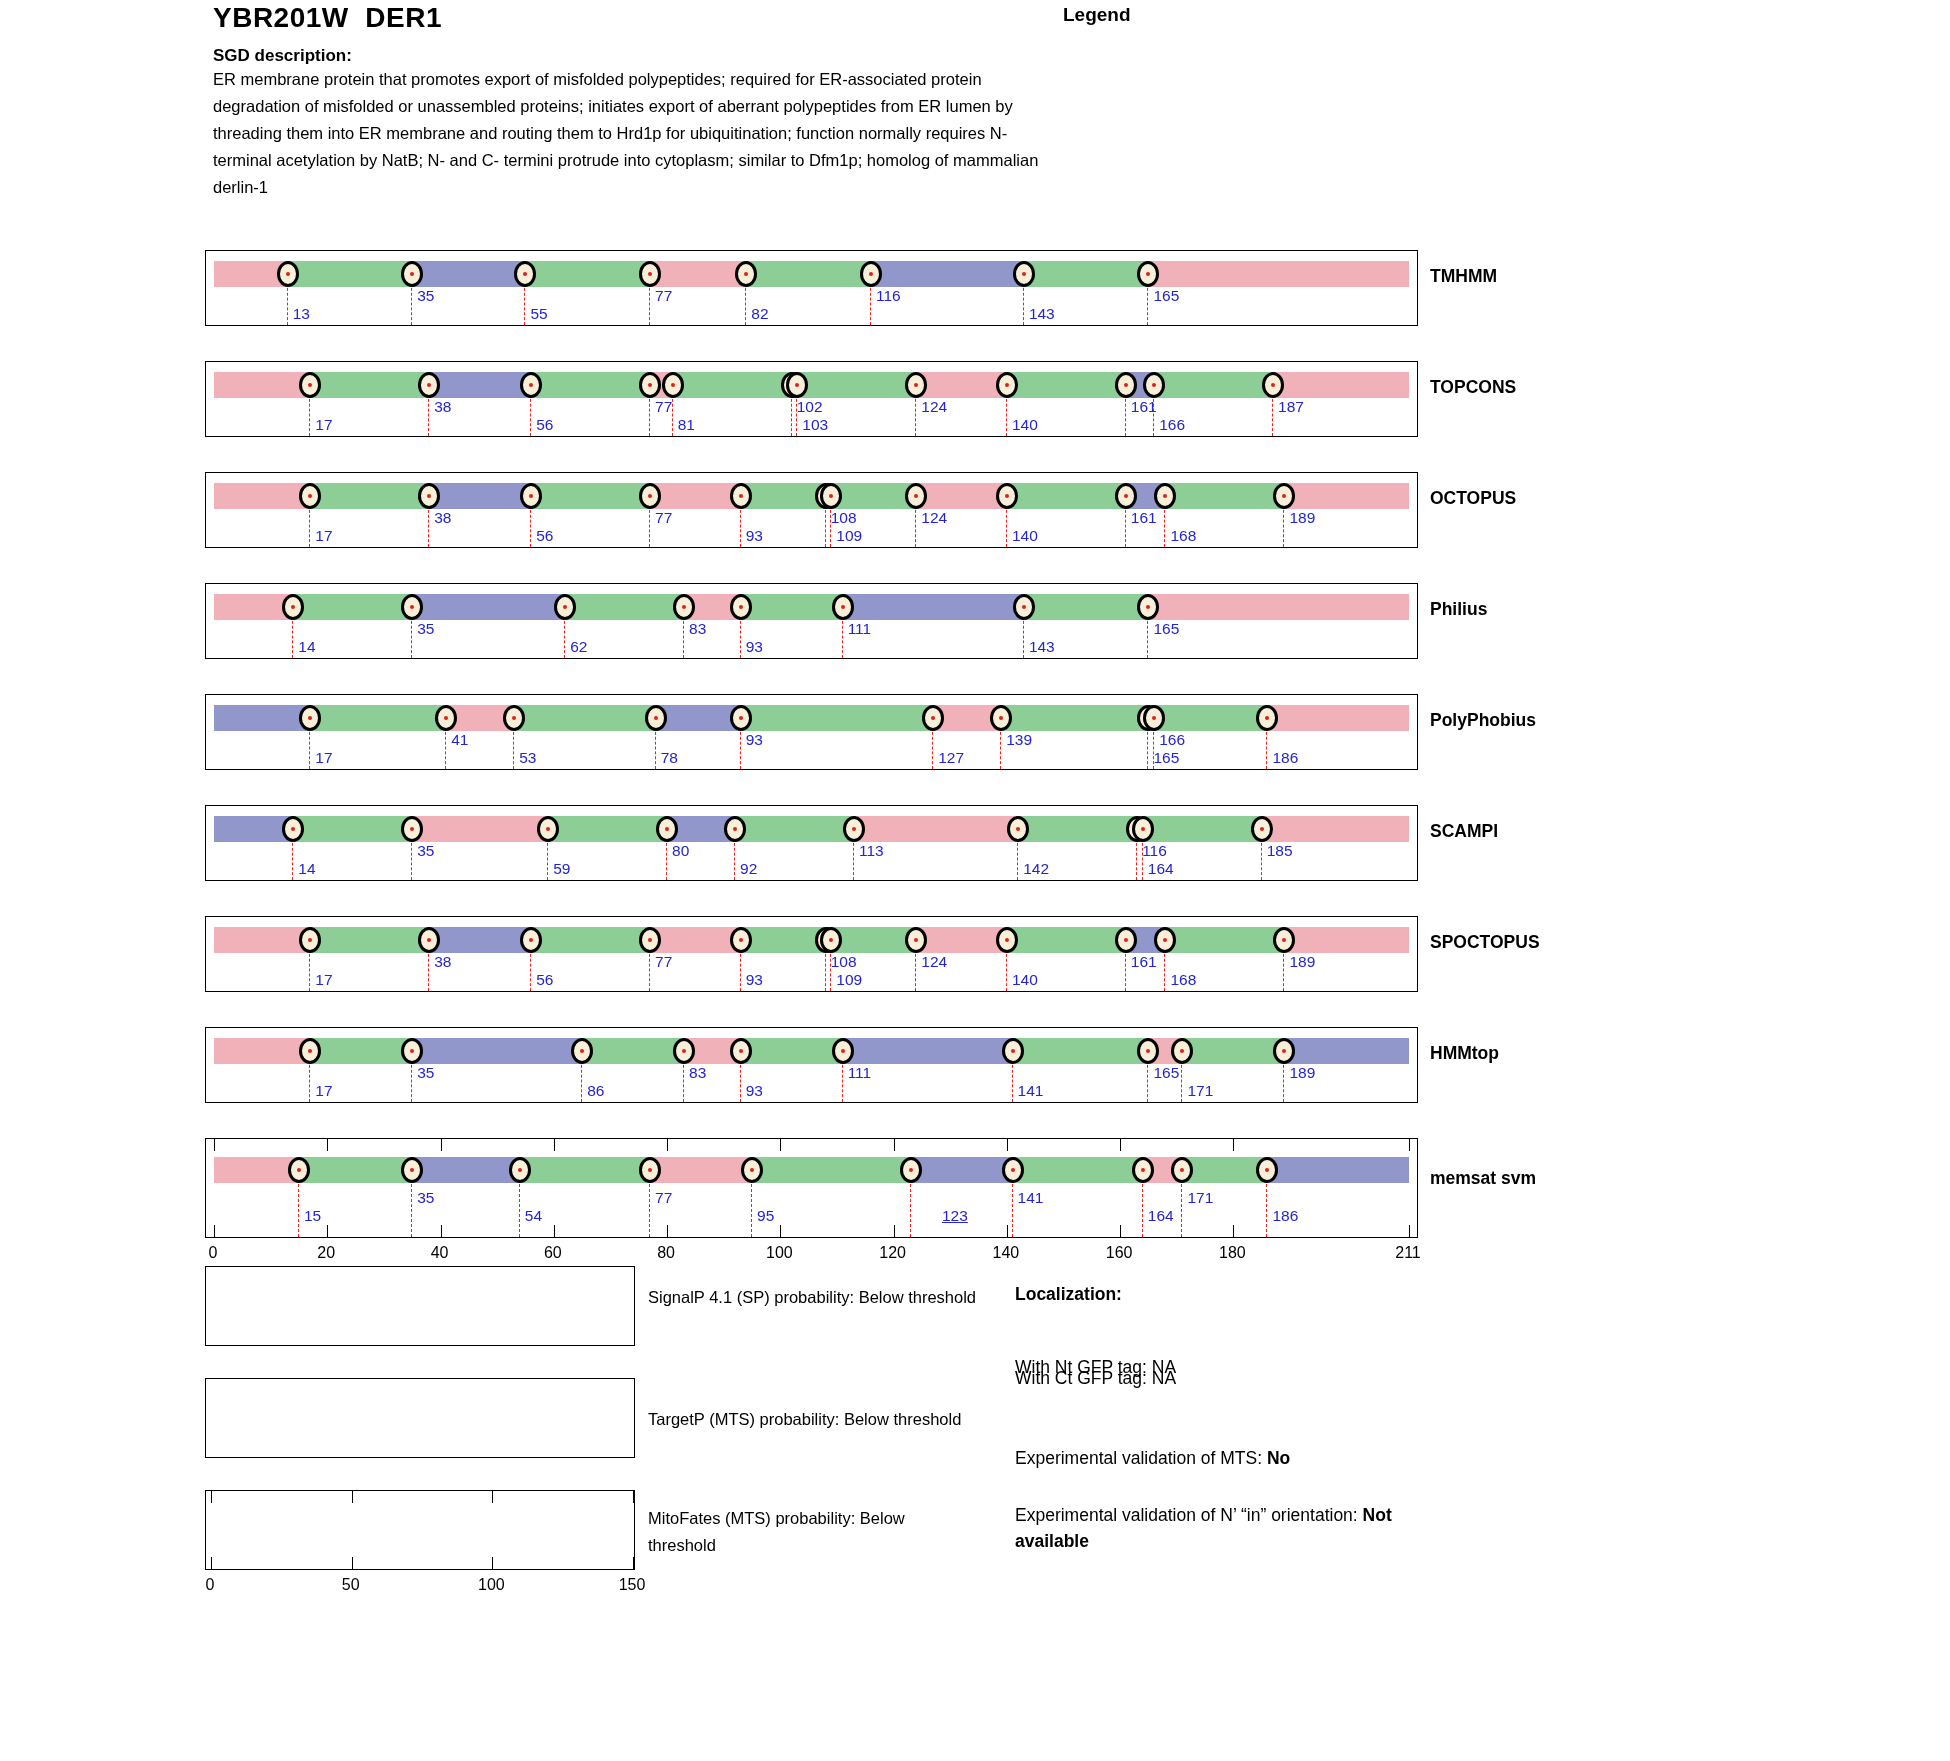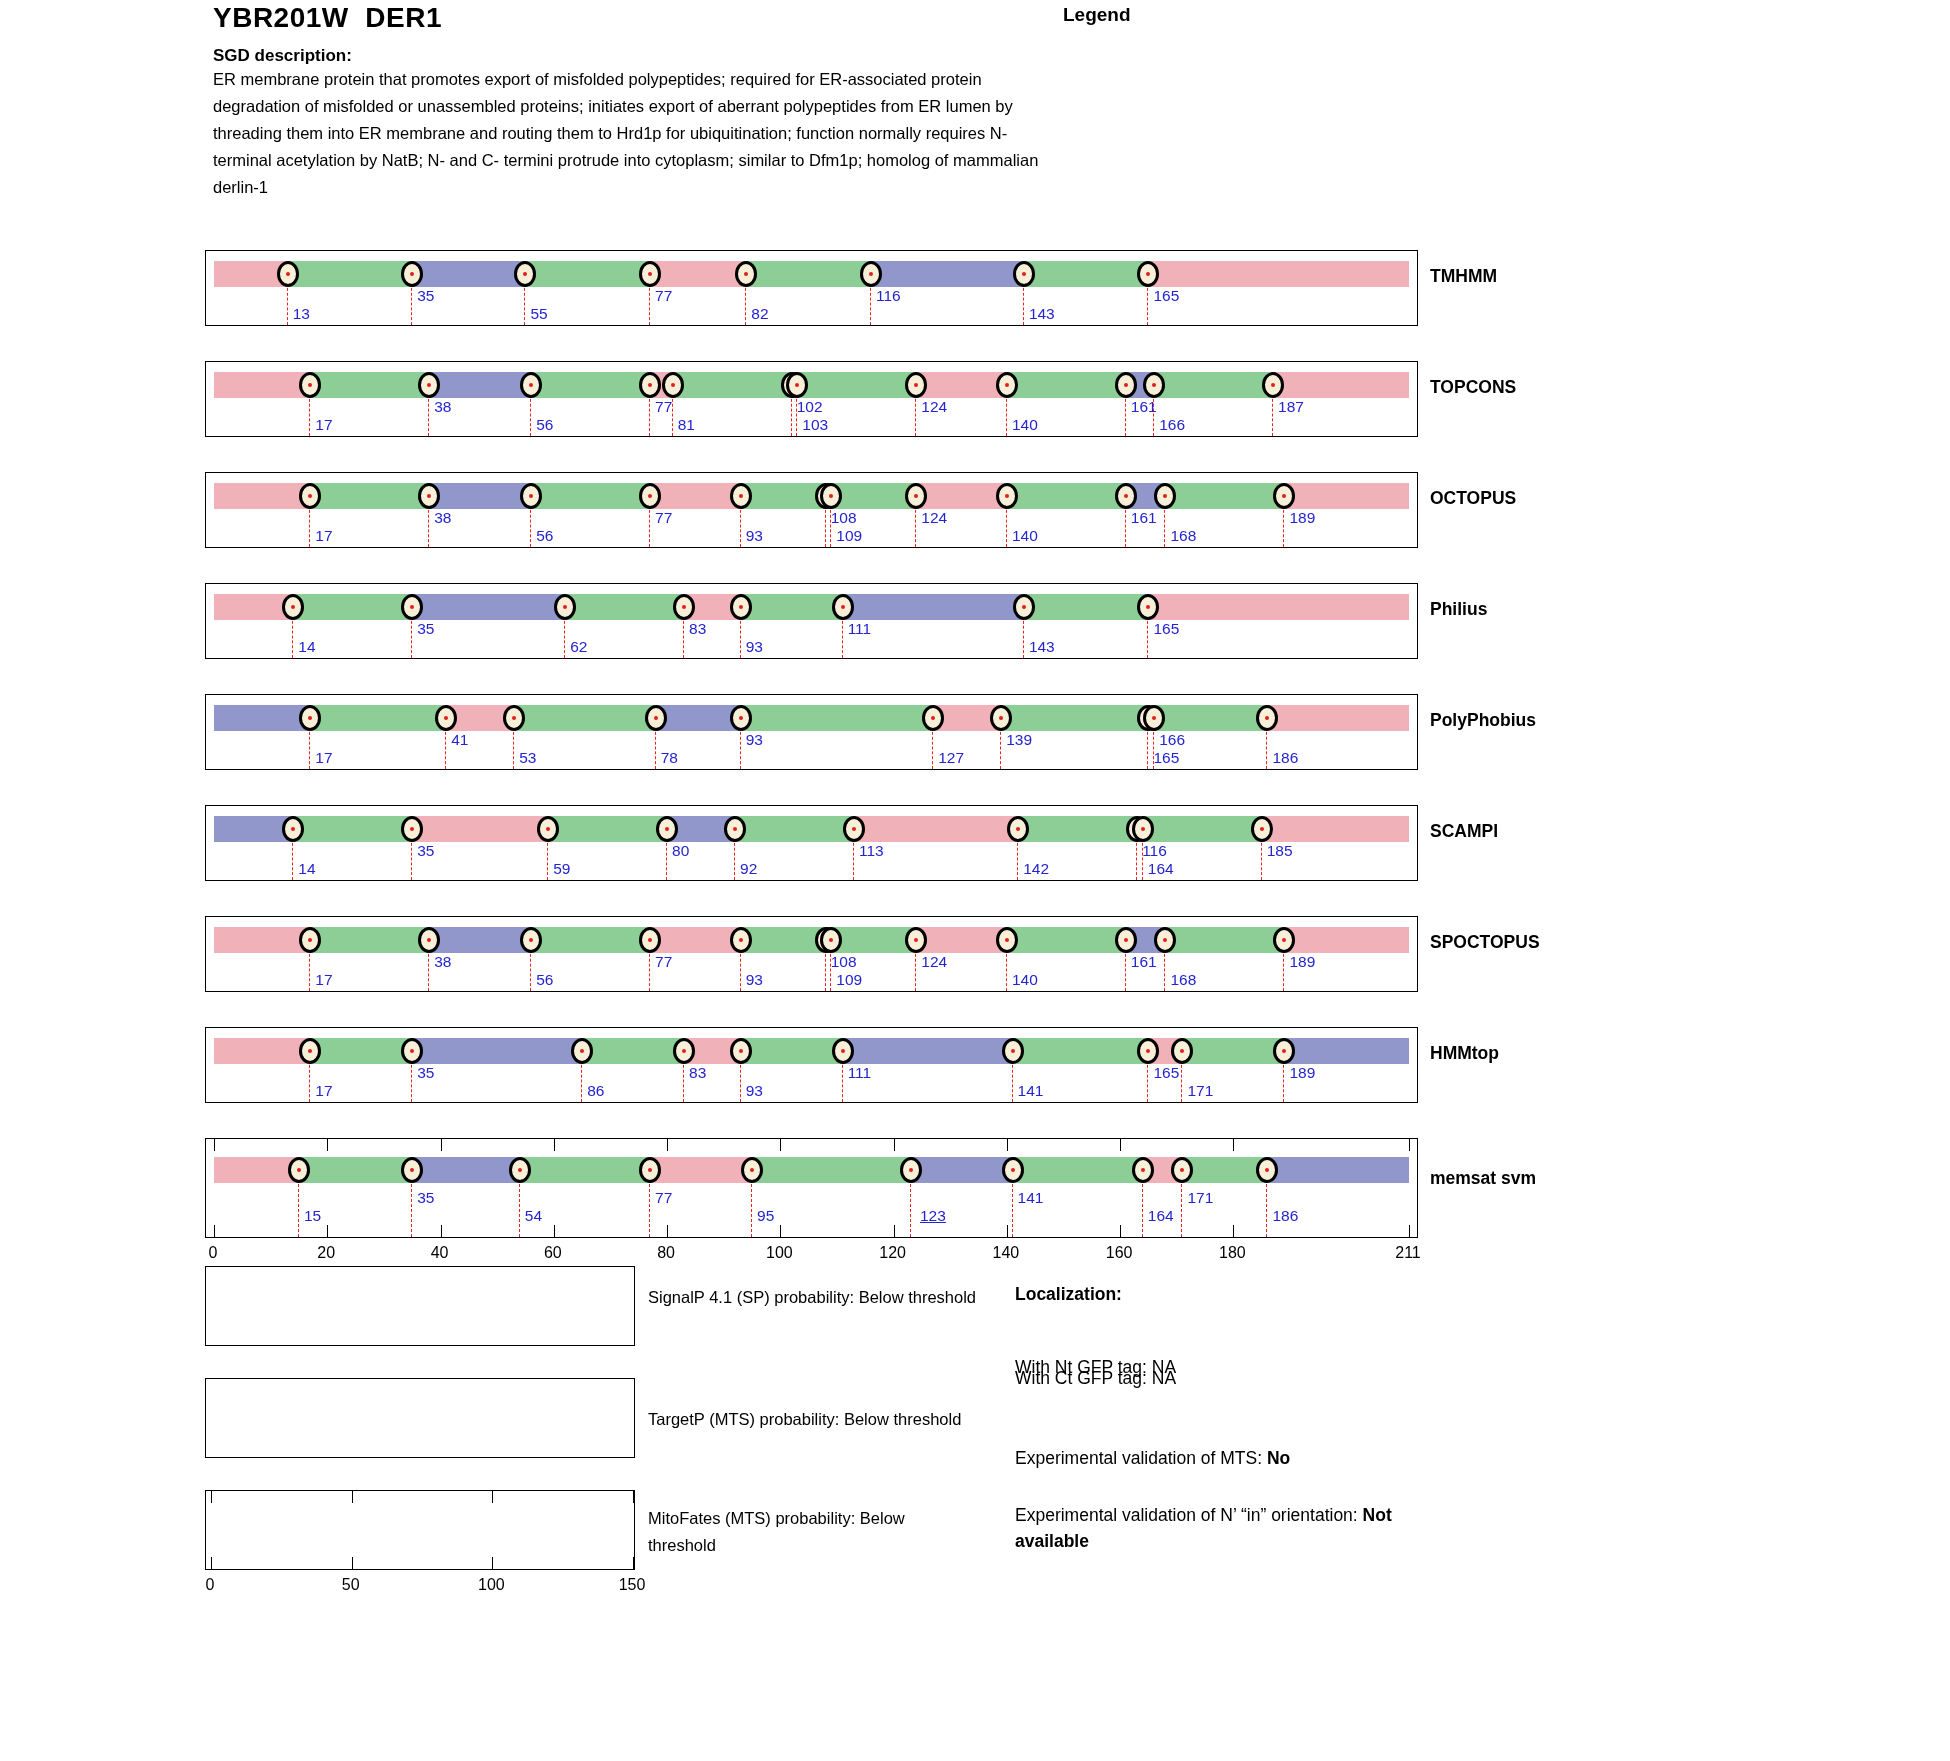--- a/index.html
+++ b/index.html
@@ -631,21 +631,21 @@
         <div class="blabel" style="left: 449.09px; top: 50px;">77</div>
         <div class="bline" style="left: 545.033px; top: 40px; height: 58px;"></div>
         <div class="marker" style="left: 535.033px; top: 18px;">
           <div class="marker-dot"></div>
         </div>
         <div class="blabel" style="left: 551.033px; top: 68px;">95</div>
         <div class="bline" style="left: 703.611px; top: 40px; height: 58px;"></div>
         <div class="marker" style="left: 693.611px; top: 18px;">
           <div class="marker-dot"></div>
         </div>
-        <div class="blabel" style="left: 714px; top: 68px; text-decoration: underline;">123</div>
+        <div class="blabel" style="left: 736px; top: 68px; text-decoration: underline;">123</div>
         <div class="bline" style="left: 805.555px; top: 40px; height: 58px;"></div>
         <div class="marker" style="left: 795.555px; top: 18px;">
           <div class="marker-dot"></div>
         </div>
         <div class="blabel" style="left: 811.555px; top: 50px;">141</div>
         <div class="bline" style="left: 935.815px; top: 40px; height: 58px;"></div>
         <div class="marker" style="left: 925.815px; top: 18px;">
           <div class="marker-dot"></div>
         </div>
         <div class="blabel" style="left: 941.815px; top: 68px;">164</div>

